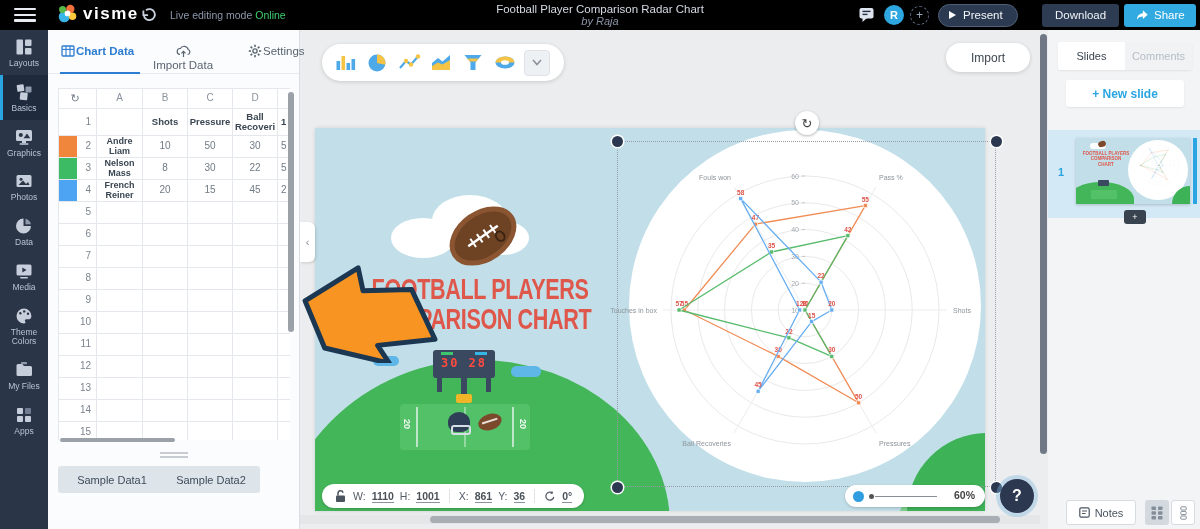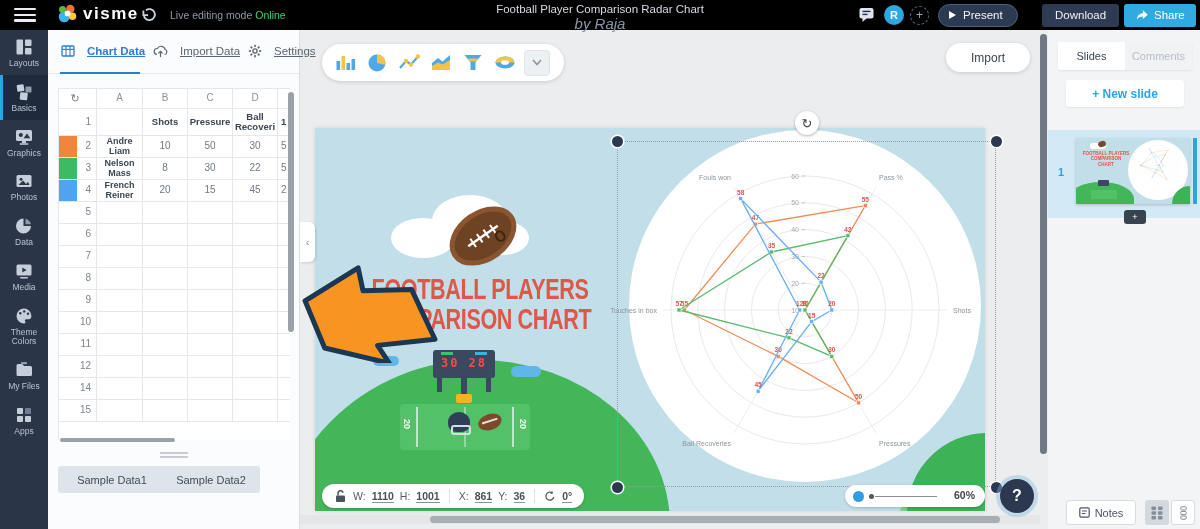--- a/index.html
+++ b/index.html
@@ -11,40 +11,40 @@
   #topbar { position:absolute; left:0; top:0; width:1200px; height:30px; background:#000000; z-index:50; }
   #hamburger { position:absolute; left:14px; top:8px; width:22px; height:14px; cursor:pointer; }
   #hamburger div { height:2.4px; background:#e8ecf2; border-radius:1px; margin-bottom:3.2px; }
   #logo-group { position:absolute; left:56px; top:3px; display:flex; align-items:center; gap:5px; }
   #logo-text { color:#fff; font-size:17px; font-weight:bold; letter-spacing:1.5px; }
   #undo-btn { position:absolute; left:140px; top:6px; width:18px; height:18px; }
   #live-mode { position:absolute; left:170px; top:9px; font-size:10.5px; color:#8d98ab; }
   #live-mode b { color:#3ecf6f; font-weight:normal; margin-left:3px; }
   #doc-title-wrap { position:absolute; left:50%; top:3px; transform:translateX(-50%); text-align:center; }
   #doc-title { font-size:11.5px; color:#d5dae3; }
-  #doc-subtitle { font-size:15px; color:#8b94a6; font-style:italic; margin-top:0px; }
+  #doc-subtitle { font-size:11px; color:#8b94a6; font-style:italic; margin-top:0px; }
   .tb-right { position:absolute; top:0; height:30px; display:flex; align-items:center; }
   #avatar { width:20px; height:20px; border-radius:50%; background:#2ea7e0; color:#fff; font-size:11px; font-weight:bold; display:flex; align-items:center; justify-content:center; }
   #invite-btn { width:19px; height:19px; border-radius:50%; border:1.2px dashed #60708a; color:#9aa7bd; font-size:12px; display:flex; align-items:center; justify-content:center; }
   #present-btn { height:23px; padding:0 14px 0 10px; border:1px solid #4f6078; border-radius:12px; background:#2b3a50; color:#f2f5f9; font-size:11.5px; display:flex; align-items:center; gap:7px; }
   .play-tri { width:0; height:0; border-left:7px solid #fff; border-top:4.5px solid transparent; border-bottom:4.5px solid transparent; }
   #download-btn { height:23px; padding:0 13px; border-radius:3px; background:#2d3c53; color:#eef1f6; font-size:11.5px; display:flex; align-items:center; }
   #share-btn { height:23px; padding:0 11px; border-radius:3px; background:#31aae1; color:#fff; font-size:11.5px; display:flex; align-items:center; gap:5px; }
 
   
   #sidebar { position:absolute; left:0; top:30px; width:48px; height:499px; background:#2a3547; z-index:40; }
   .sb-item { position:relative; width:48px; padding:7px 0 6px; display:flex; flex-direction:column; align-items:center; gap:2px; cursor:pointer; }
   .sb-item .sb-label { font-size:8.5px; color:#b9c3d3; text-align:center; line-height:1.15; }
   .sb-item.active { background:#1f2a3c; }
   .sb-item.active::before { content:""; position:absolute; left:0; top:0; bottom:0; width:3px; background:#2aa5e2; }
 
   
   #panel { position:absolute; left:48px; top:30px; width:252px; height:499px; background:#fbfcfd; border-right:1px solid #d9dde2; z-index:30; }
   #panel-tabs { position:absolute; left:0; top:0; width:100%; height:44px; border-bottom:1px solid #e7eaed; }
-  .ptab { position:absolute; top:14px; display:flex; align-items:center; gap:12px; font-size:11.5px; color:#5a6572; cursor:pointer;text-decoration:underline; }
+  .ptab { position:absolute; top:14px; display:flex; align-items:center; gap:1px; font-size:11.5px; color:#5a6572; cursor:pointer; }
   .ptab.active { color:#2d7dd2; font-weight:bold; }
   #ptab-underline { position:absolute; left:12px; top:42px; width:80px; height:2px; background:#2d7dd2; }
 
   #sheet { position:absolute; left:10px; top:58px; width:232px; height:352px; overflow:hidden; border-left:1px solid #e4e7eb; border-top:1px solid #e4e7eb; background:#fff; }
   .srow { display:grid; grid-template-columns:38px 46px 45px 45px 45px 40px; }
   .scell { border-right:1px solid #e4e7eb; border-bottom:1px solid #e4e7eb; display:flex; align-items:center; justify-content:center; font-size:10px; color:#707a85; overflow:hidden; line-height:1.05; text-align:center; }
   .scell.numc { justify-content:flex-end; padding-right:5px; color:#7b848e; position:relative; }
   .scell.colletter { color:#8a939e; }
   .scell.hname { font-weight:bold; color:#3a4652; font-size:9.5px; }
   .scell.pname { font-weight:bold; color:#3a4652; font-size:9px; }
@@ -278,21 +278,21 @@
   <div id="panel-tabs">
     <div class="ptab active" style="left:13px;">
       <svg width="14" height="14" viewBox="0 0 14 14">
           <rect x="1" y="2" width="12" height="10" rx="1" fill="none" stroke="#2d7dd2" stroke-width="1.3"></rect>
           <line x1="1" y1="5.4" x2="13" y2="5.4" stroke="#2d7dd2" stroke-width="1.1"></line>
           <line x1="5" y1="2" x2="5" y2="12" stroke="#2d7dd2" stroke-width="1.1"></line>
           <line x1="9" y1="2" x2="9" y2="12" stroke="#2d7dd2" stroke-width="1.1"></line>
         </svg>
       <span>Chart Data</span>
     </div>
-    <div class="ptab" style="left:105px;">
+    <div class="ptab" style="left:105px;flex-direction:column;">
       <svg width="15" height="14" viewBox="0 0 15 14">
           <path d="M4 10.5 a3 3 0 0 1 .4-6 a4.2 4.2 0 0 1 7.8 1 a2.6 2.6 0 0 1 -.6 5" fill="none" stroke="#5a6572" stroke-width="1.2"></path>
           <path d="M7.5 13 V7.5 M5.4 9.4 L7.5 7.3 L9.6 9.4" fill="none" stroke="#5a6572" stroke-width="1.2"></path>
         </svg>
       <span>Import Data</span>
     </div>
     <div class="ptab" style="left:200px;">
       <svg width="14" height="14" viewBox="0 0 14 14">
           <circle cx="7" cy="7" r="2.1" fill="none" stroke="#5a6572" stroke-width="1.3"></circle>
           <g stroke="#5a6572" stroke-width="1.6">
@@ -404,20 +404,28 @@
       <div class="srow" style="height: 22px;">
         <div class="scell numc">11</div>
         <div class="scell pname"></div>
         <div class="scell "></div>
         <div class="scell "></div>
         <div class="scell "></div>
         <div class="scell " style="justify-content: flex-start; padding-left: 3px;"></div>
       </div>
       <div class="srow" style="height: 22px;">
         <div class="scell numc">12</div>
+        <div class="scell pname"></div>
+        <div class="scell "></div>
+        <div class="scell "></div>
+        <div class="scell "></div>
+        <div class="scell " style="justify-content: flex-start; padding-left: 3px;"></div>
+      </div>
+      <div class="srow" style="height: 22px;">
+        <div class="scell numc">13</div>
         <div class="scell pname"></div>
         <div class="scell "></div>
         <div class="scell "></div>
         <div class="scell "></div>
         <div class="scell " style="justify-content: flex-start; padding-left: 3px;"></div>
       </div>
       <div class="srow" style="height: 22px;">
         <div class="scell numc">14</div>
         <div class="scell pname"></div>
         <div class="scell "></div>

